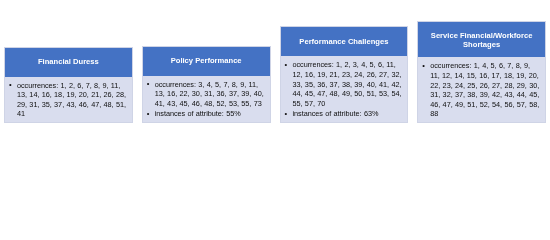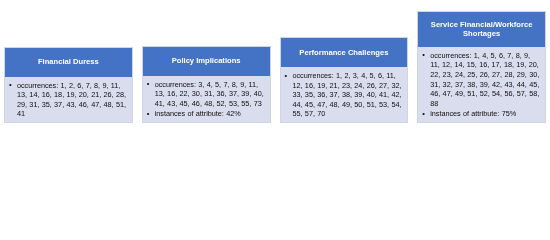--- a/index.html
+++ b/index.html
@@ -99,61 +99,61 @@
         <li>
           <span class="fact-label">occurrences:</span>
           <span class="fact-value">1, 2, 6, 7, 8, 9, 11, 13, 14, 16, 18, 19, 20, 21, 26, 28, 29, 31, 35, 37, 43, 46, 47, 48, 51, 41</span>
         </li>
       </ul>
     </div>
   </div>
 
   <div class="card">
     <div class="card-header">
-      <span>Policy Implications</span>
+      <span>Policy Performance</span>
     </div>
     <div class="card-body">
       <ul class="facts">
         <li>
           <span class="fact-label">occurrences:</span>
           <span class="fact-value">3, 4, 5, 7, 8, 9, 11, 13, 16, 22, 30, 31, 36, 37, 39, 40, 41, 43, 45, 46, 48, 52, 53, 55, 73</span>
         </li>
         <li>
           <span class="fact-label">instances of attribute:</span>
-          <span class="fact-value">42%</span>
+          <span class="fact-value">55%</span>
         </li>
       </ul>
     </div>
   </div>
 
   <div class="card">
     <div class="card-header">
       <span>Performance Challenges</span>
     </div>
     <div class="card-body">
       <ul class="facts">
         <li>
           <span class="fact-label">occurrences:</span>
           <span class="fact-value">1, 2, 3, 4, 5, 6, 11, 12, 16, 19, 21, 23, 24, 26, 27, 32, 33, 35, 36, 37, 38, 39, 40, 41, 42, 44, 45, 47, 48, 49, 50, 51, 53, 54, 55, 57, 70</span>
         </li>
+        <li>
+          <span class="fact-label">instances of attribute:</span>
+          <span class="fact-value">63%</span>
+        </li>
       </ul>
     </div>
   </div>
 
   <div class="card tall-header">
     <div class="card-header">
       <span>Service Financial/Workforce Shortages</span>
     </div>
     <div class="card-body">
       <ul class="facts">
         <li>
           <span class="fact-label">occurrences:</span>
           <span class="fact-value">1, 4, 5, 6, 7, 8, 9, 11, 12, 14, 15, 16, 17, 18, 19, 20, 22, 23, 24, 25, 26, 27, 28, 29, 30, 31, 32, 37, 38, 39, 42, 43, 44, 45, 46, 47, 49, 51, 52, 54, 56, 57, 58, 88</span>
         </li>
-        <li>
-          <span class="fact-label">instances of attribute:</span>
-          <span class="fact-value">75%</span>
-        </li>
       </ul>
     </div>
   </div>
 
 </div>
 
 </body></html>

